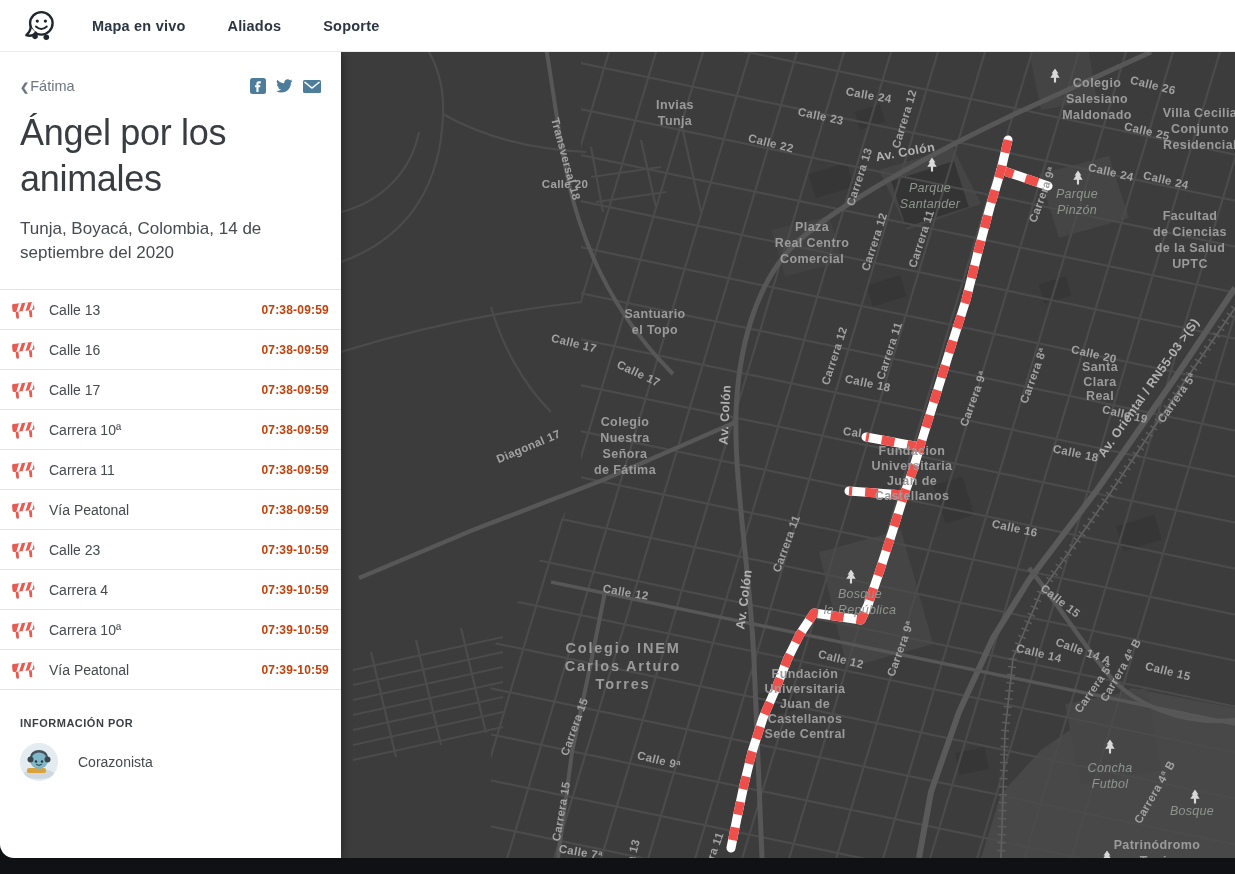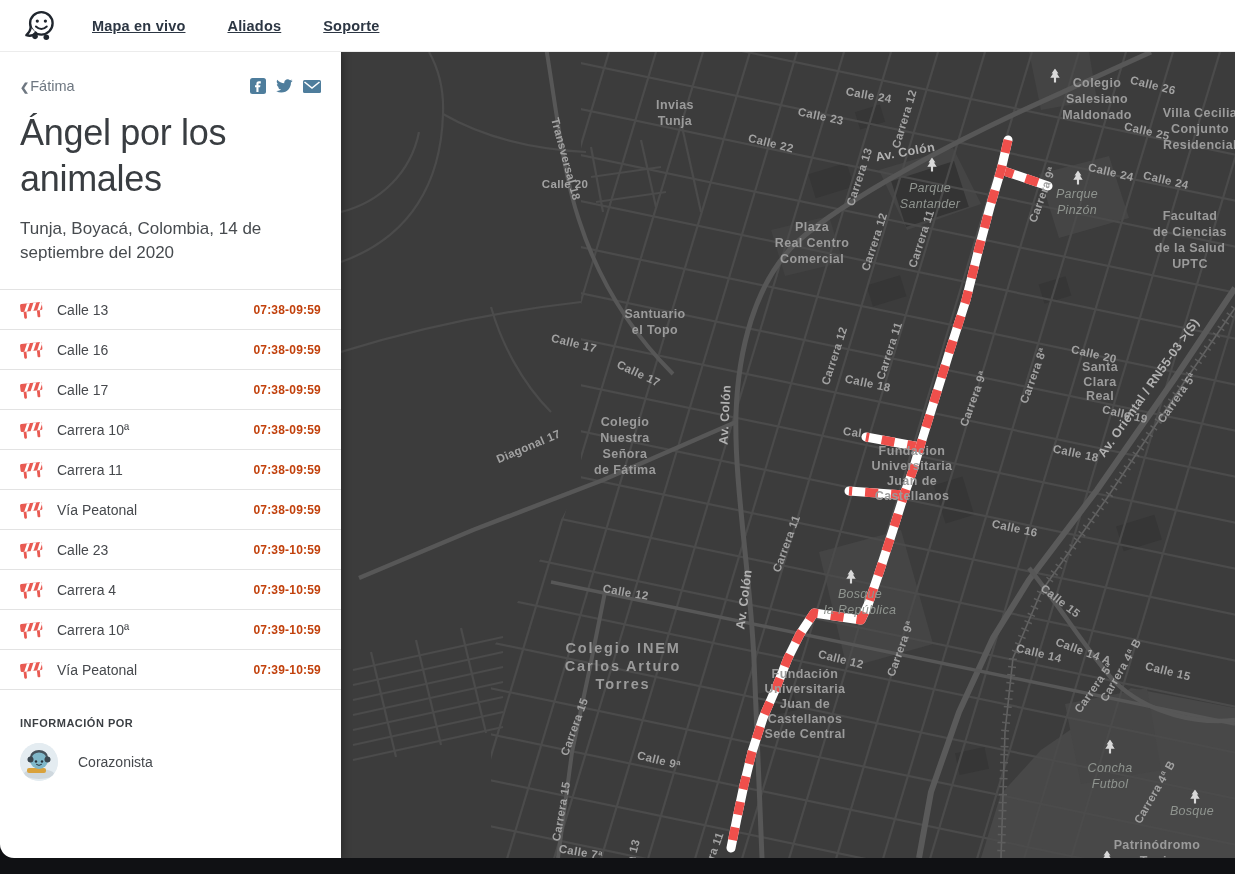--- a/index.html
+++ b/index.html
@@ -1,32 +1,32 @@
 <!DOCTYPE html>
 <html><head>
 <meta charset="utf-8">
 <style>
   html,body{margin:0;padding:0;background:#101114;}
   .page{position:relative;width:1235px;height:874px;overflow:hidden;background:#101114;font-family:"Liberation Sans",sans-serif;}
   
   .navbar{position:absolute;top:0;left:0;width:1235px;height:52px;background:#fff;border-bottom:1px solid #ececec;display:flex;align-items:center;z-index:6;box-sizing:border-box;}
   .logo{margin-left:22px;width:36px;height:38px;cursor:pointer;flex:0 0 auto;}
   .nav-links{display:flex;margin-left:34px;gap:42px;}
-  .nav-link{font-size:14.5px;font-weight:700;color:#2c3643;letter-spacing:.2px;cursor:pointer;text-decoration:underline;}
+  .nav-link{font-size:14.5px;font-weight:700;color:#2c3643;letter-spacing:.2px;cursor:pointer;}
   
   .sidebar{position:absolute;top:52px;left:0;width:341px;height:806px;background:#fff;z-index:5;border-radius:0 0 0 14px;box-shadow:2px 0 8px rgba(0,0,0,.3);box-sizing:border-box;}
   .back-row{display:flex;justify-content:space-between;align-items:center;padding:26px 20px 0 20px;}
   .back-link{color:#6e7781;font-size:14.5px;display:flex;align-items:center;gap:1px;cursor:pointer;}
   .back-chevron{font-size:11px;font-weight:700;transform:translateY(.5px);}
   .share{display:flex;gap:10px;align-items:center;}
   .share .sicon{display:block;cursor:pointer;}
   .title{margin:16px 20px 0 20px;font-size:36px;line-height:46px;color:#393d41;font-weight:400;letter-spacing:-.3px;}
   .subtitle{margin:15px 20px 0 20px;font-size:17px;line-height:24px;color:#474b4f;font-weight:400;}
   .closures{margin-top:24px;border-top:1px solid #e3e3e3;}
-  .closure-row{display:flex;align-items:center;height:40px;border-bottom:1px solid #e3e3e3;padding:0 20px;cursor:pointer;box-sizing:border-box;}
+  .closure-row{display:flex;align-items:center;height:40px;border-bottom:1px solid #e3e3e3;padding:0 12px;cursor:pointer;box-sizing:border-box;}
   .closure-icon{width:23px;height:19px;margin-right:14px;flex:0 0 auto;transform:rotate(-6deg);}
   .closure-street{flex:1;font-size:14px;color:#46494d;}
   .closure-time{font-size:12px;font-weight:700;color:#c2410c;letter-spacing:.2px;}
   .info{padding:27px 32px 0 20px;}
   .info-label{font-size:11px;font-weight:700;color:#3b3f43;letter-spacing:.5px;}
   .info-row{display:flex;align-items:center;margin-top:14px;gap:20px;}
   .avatar{width:38px;height:38px;border-radius:50%;overflow:hidden;background:#e4ecf1;flex:0 0 auto;}
   .info-name{font-size:14px;color:#46494d;}
   
   .map{position:absolute;left:341px;top:52px;width:894px;height:806px;background:#3c3c3c;cursor:grab;}

